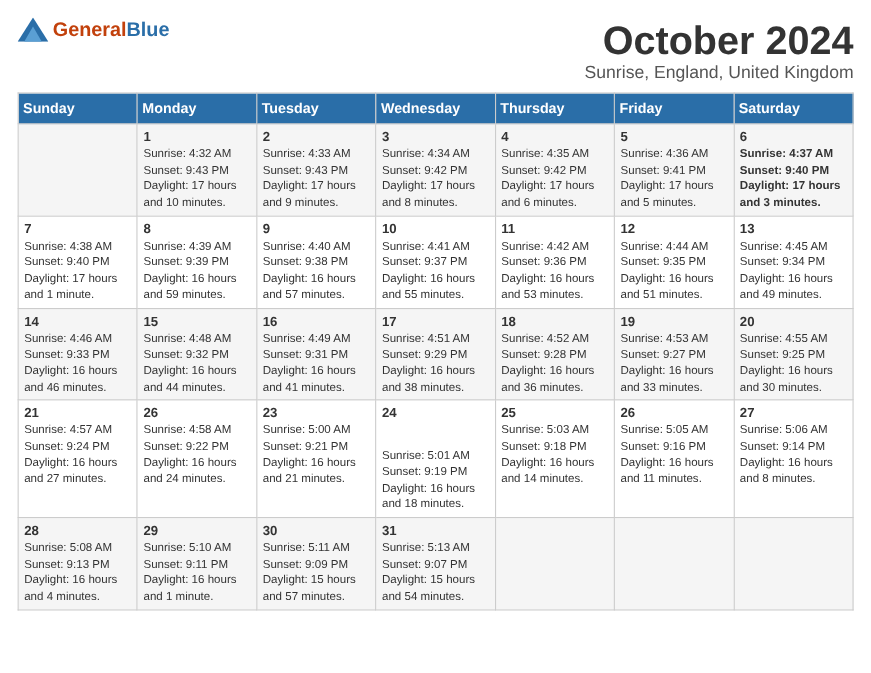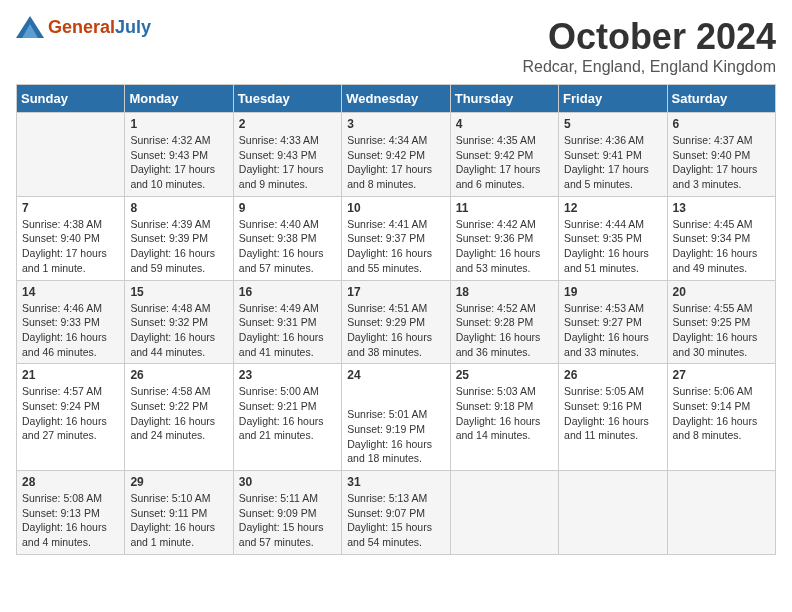--- a/index.html
+++ b/index.html
@@ -90,26 +90,26 @@
 </head>
 <body>
 
 <div class="header">
   <div class="logo">
     <svg class="logo-icon" viewBox="0 0 28 22" xmlns="http://www.w3.org/2000/svg">
       <polygon points="0,22 14,0 28,22" fill="#2a6ea8"></polygon>
       <polygon points="6,22 14,8 22,22" fill="#5a9fd4"></polygon>
     </svg>
     <div>
-      <span class="logo-text-general">General</span><span class="logo-text-blue">July</span>
+      <span class="logo-text-general">General</span><span class="logo-text-blue">Blue</span>
     </div>
   </div>
   <div class="title-block">
     <div class="month-title">October 2024</div>
-    <div class="location-title">Redcar, England, England Kingdom</div>
+    <div class="location-title">Sunrise, England, United Kingdom</div>
   </div>
 </div>
 
 <table>
   <thead>
     <tr id="header-row">
     <th>Sunday</th>
         <th>Monday</th>
         <th>Tuesday</th>
         <th>Wednesday</th>
@@ -151,21 +151,21 @@
         </td>
         <td>
           <span class="day-num">5</span>
           <div class="cell-text" style="white-space: pre-line;">Sunrise: 4:36 AM
 Sunset: 9:41 PM
 Daylight: 17 hours
 and 5 minutes.</div>
         </td>
         <td>
           <span class="day-num">6</span>
-          <div class="cell-text" style="white-space: pre-line;">Sunrise: 4:37 AM
+          <div class="cell-text" style="white-space: pre-line; font-weight: bold;">Sunrise: 4:37 AM
 Sunset: 9:40 PM
 Daylight: 17 hours
 and 3 minutes.</div>
         </td>
       </tr>
       <tr>
         <td>
           <span class="day-num">7</span>
           <div class="cell-text" style="white-space: pre-line;">Sunrise: 4:38 AM
 Sunset: 9:40 PM

